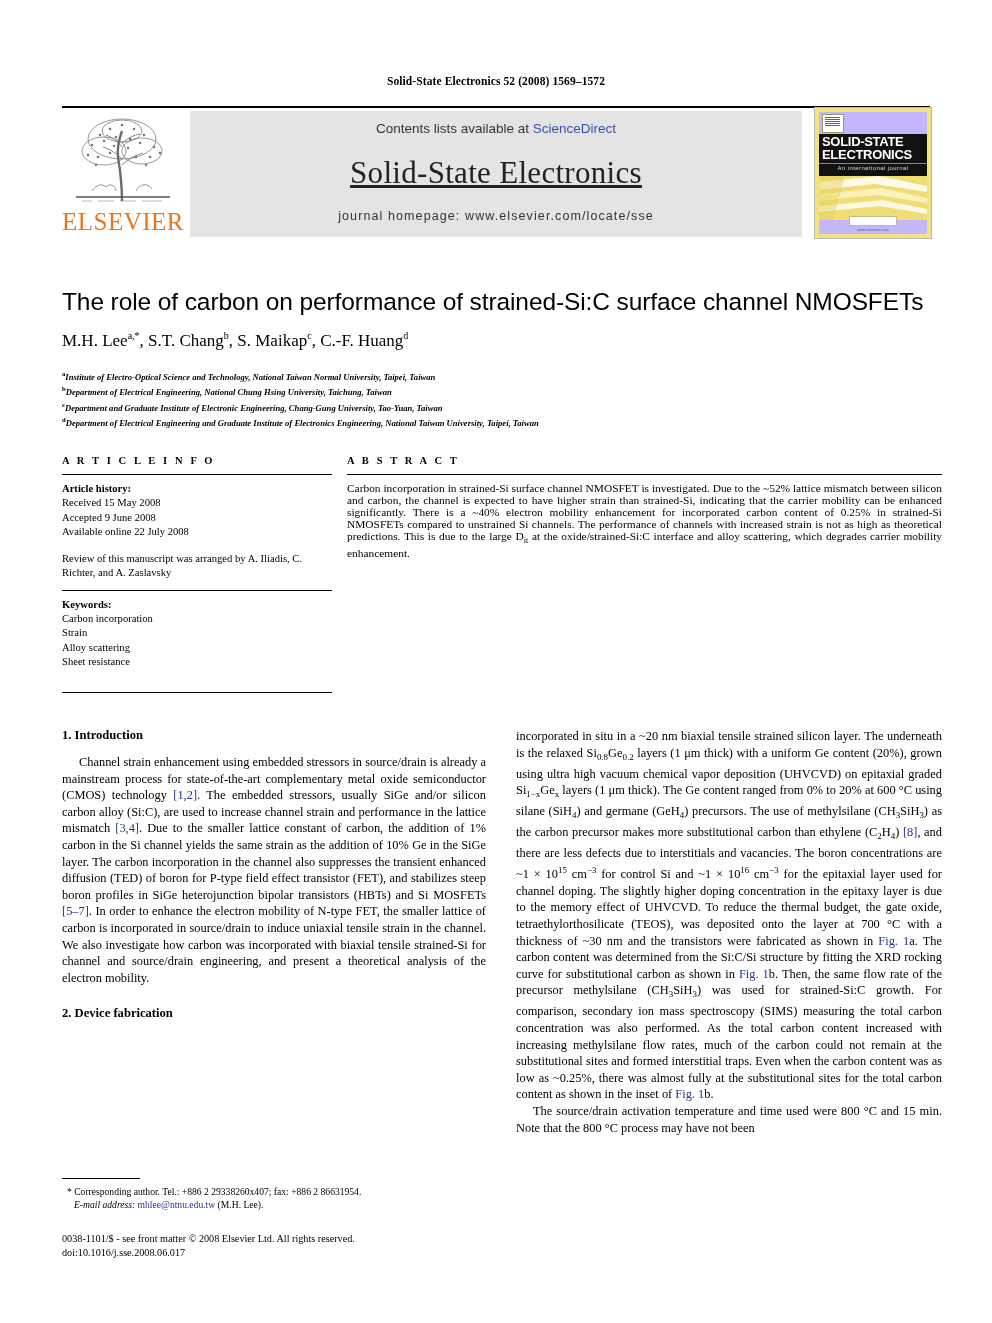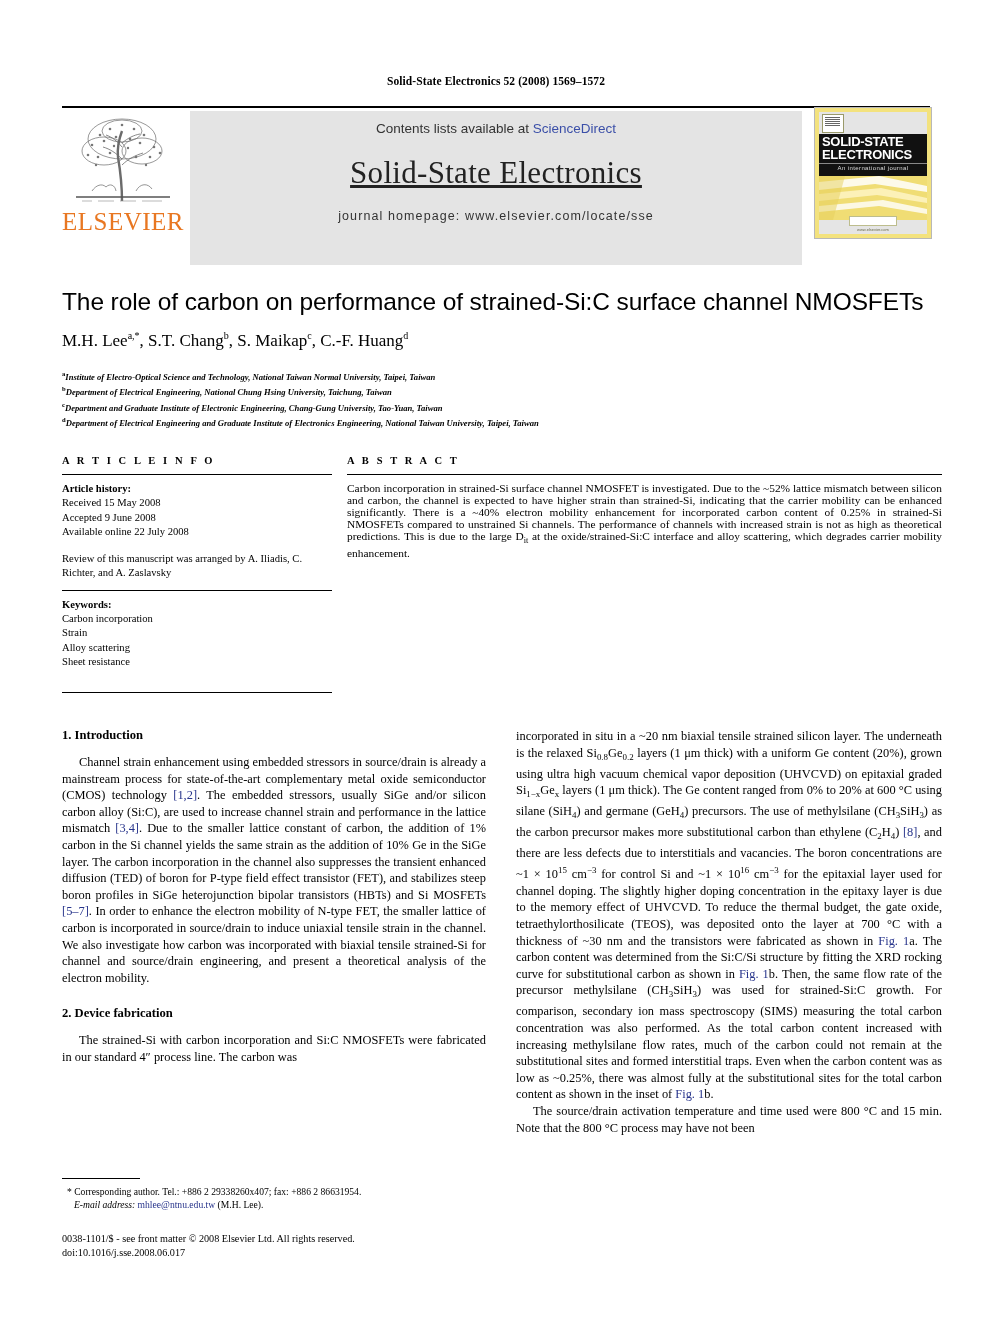--- a/index.html
+++ b/index.html
@@ -70,21 +70,21 @@
     font-size: 25px;
     letter-spacing: 0.5px;
     color: #E87722;
     line-height: 1;
   }
 
   .center-band {
     position: absolute;
     left: 128px; top: 4px;
     width: 612px;
-    height: 154px;
+    height: 126px;
     background: #e4e4e4;
   }
   .contents-line {
     position: absolute;
     left: 0; top: 10px;
     width: 612px;
     text-align: center;
     font-family: "Liberation Sans", sans-serif;
     font-size: 13.5px;
     color: #333333;
@@ -122,21 +122,21 @@
     height: 130px;
     border: 1px solid #b8b8b8;
     background: #f3e27e;
     overflow: hidden;
   }
   .cover-inner {
     position: absolute;
     left: 4px; top: 4px;
     width: 108px;
     height: 122px;
-    background: #e5e5e5;
+    background: #c4b5fd;
     overflow: hidden;
   }
   .cover-elsevier-mark {
     position: absolute;
     left: 3px; top: 2px;
     width: 20px;
     height: 17px;
     background: #ffffff;
     border: 1px solid #9a9a6a;
   }
@@ -507,21 +507,20 @@
     <div class="sect-label">A B S T R A C T</div>
     <hr class="hr-thin">
     <div class="abs-text"><span>Carbon incorporation in strained-Si surface channel NMOSFET is investigated. Due to the ~52% lattice mismatch between silicon and carbon, the channel is expected to have higher strain than strained-Si, indicating that the carrier mobility can be enhanced significantly. There is a ~40% electron mobility enhancement for incorporated carbon content of 0.25% in strained-Si NMOSFETs compared to unstrained Si channels. The performance of channels with increased strain is not as high as theoretical predictions. This is due to the large D</span><sub>it</sub><span> at the oxide/strained-Si:C interface and alloy scattering, which degrades carrier mobility enhancement.</span></div>
   </div>
 
   <div class="col-left">
     <div class="head2">1. Introduction</div>
     <p class="body"><span>Channel strain enhancement using embedded stressors in source/drain is already a mainstream process for state-of-the-art complementary metal oxide semiconductor (CMOS) technology </span><span class="ref">[1,2]</span><span>. The embedded stressors, usually SiGe and/or silicon carbon alloy (Si:C), are used to increase channel strain and performance in the lattice mismatch </span><span class="ref">[3,4]</span><span>. Due to the smaller lattice constant of carbon, the addition of 1% carbon in the Si channel yields the same strain as the addition of 10% Ge in the SiGe layer. The carbon incorporation in the channel also suppresses the transient enhanced diffusion (TED) of boron for P-type field effect transistor (FET), and stabilizes steep boron profiles in SiGe heterojunction bipolar transistors (HBTs) and Si MOSFETs </span><span class="ref">[5–7]</span><span>. In order to enhance the electron mobility of N-type FET, the smaller lattice of carbon is incorporated in source/drain to induce uniaxial tensile strain in the channel. We also investigate how carbon was incorporated with biaxial tensile strained-Si for channel and source/drain engineering, and present a theoretical analysis of the electron mobility.</span></p>
 
     <div class="head2 spaced">2. Device fabrication</div>
-    <p class="body">The strained-Si with carbon incorporation and Si:C NMOSFETs were fabricated in our standard 4″ process line. The carbon was</p>
   </div>
 
   <div class="col-right">
     <p class="body cont"><span>incorporated in situ in a ~20 nm biaxial tensile strained silicon layer. The underneath is the relaxed Si</span><sub>0.8</sub><span>Ge</span><sub>0.2</sub><span> layers (1 μm thick) with a uniform Ge content (20%), grown using ultra high vacuum chemical vapor deposition (UHVCVD) on epitaxial graded Si</span><sub>1−x</sub><span>Ge</span><sub>x</sub><span> layers (1 μm thick). The Ge content ranged from 0% to 20% at 600 °C using silane (SiH</span><sub>4</sub><span>) and germane (GeH</span><sub>4</sub><span>) precursors. The use of methylsilane (CH</span><sub>3</sub><span>SiH</span><sub>3</sub><span>) as the carbon precursor makes more substitutional carbon than ethylene (C</span><sub>2</sub><span>H</span><sub>4</sub><span>) </span><span class="ref">[8]</span><span>, and there are less defects due to interstitials and vacancies. The boron concentrations are ~1 × 10</span><sup>15</sup><span> cm</span><sup>−3</sup><span> for control Si and ~1 × 10</span><sup>16</sup><span> cm</span><sup>−3</sup><span> for the epitaxial layer used for channel doping. The slightly higher doping concentration in the epitaxy layer is due to the memory effect of UHVCVD. To reduce the thermal budget, the gate oxide, tetraethylorthosilicate (TEOS), was deposited onto the layer at 700 °C with a thickness of ~30 nm and the transistors were fabricated as shown in </span><span class="ref">Fig. 1</span><span>a. The carbon content was determined from the Si:C/Si structure by fitting the XRD rocking curve for substitutional carbon as shown in </span><span class="ref">Fig. 1</span><span>b. Then, the same flow rate of the precursor methylsilane (CH</span><sub>3</sub><span>SiH</span><sub>3</sub><span>) was used for strained-Si:C growth. For comparison, secondary ion mass spectroscopy (SIMS) measuring the total carbon concentration was also performed. As the total carbon content increased with increasing methylsilane flow rates, much of the carbon could not remain at the substitutional sites and formed interstitial traps. Even when the carbon content was as low as ~0.25%, there was almost fully at the substitutional sites for the total carbon content as shown in the inset of </span><span class="ref">Fig. 1</span><span>b.</span></p>
     <p class="body">The source/drain activation temperature and time used were 800 °C and 15 min. Note that the 800 °C process may have not been</p>
   </div>
 
   <div class="footnote">
     <div class="footnote-rule"></div>
     <div class="footnote-text">

